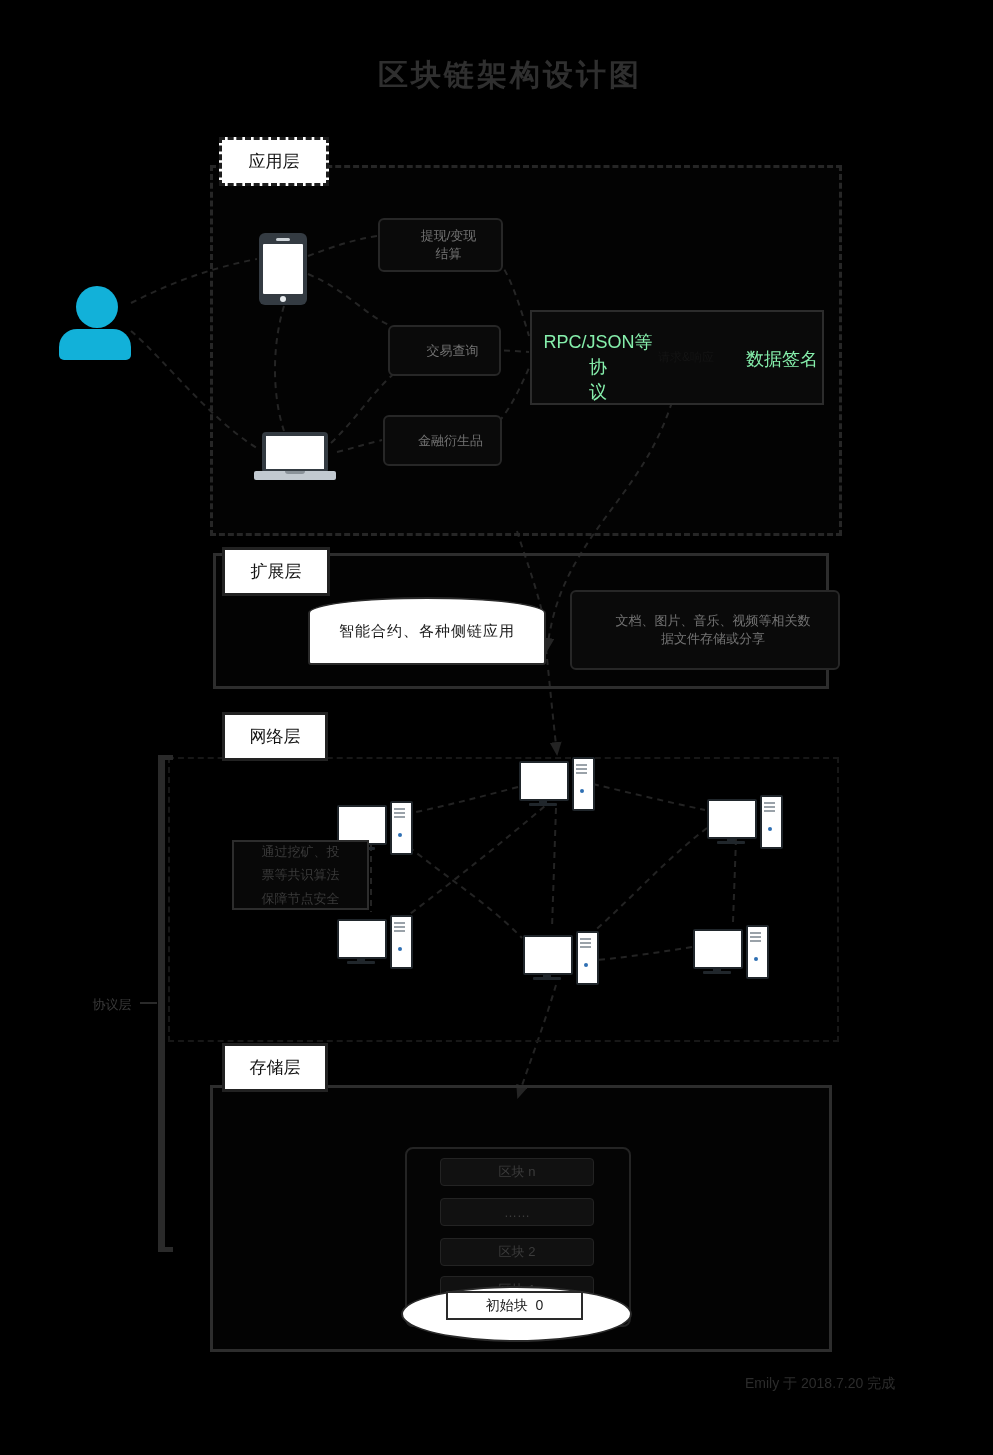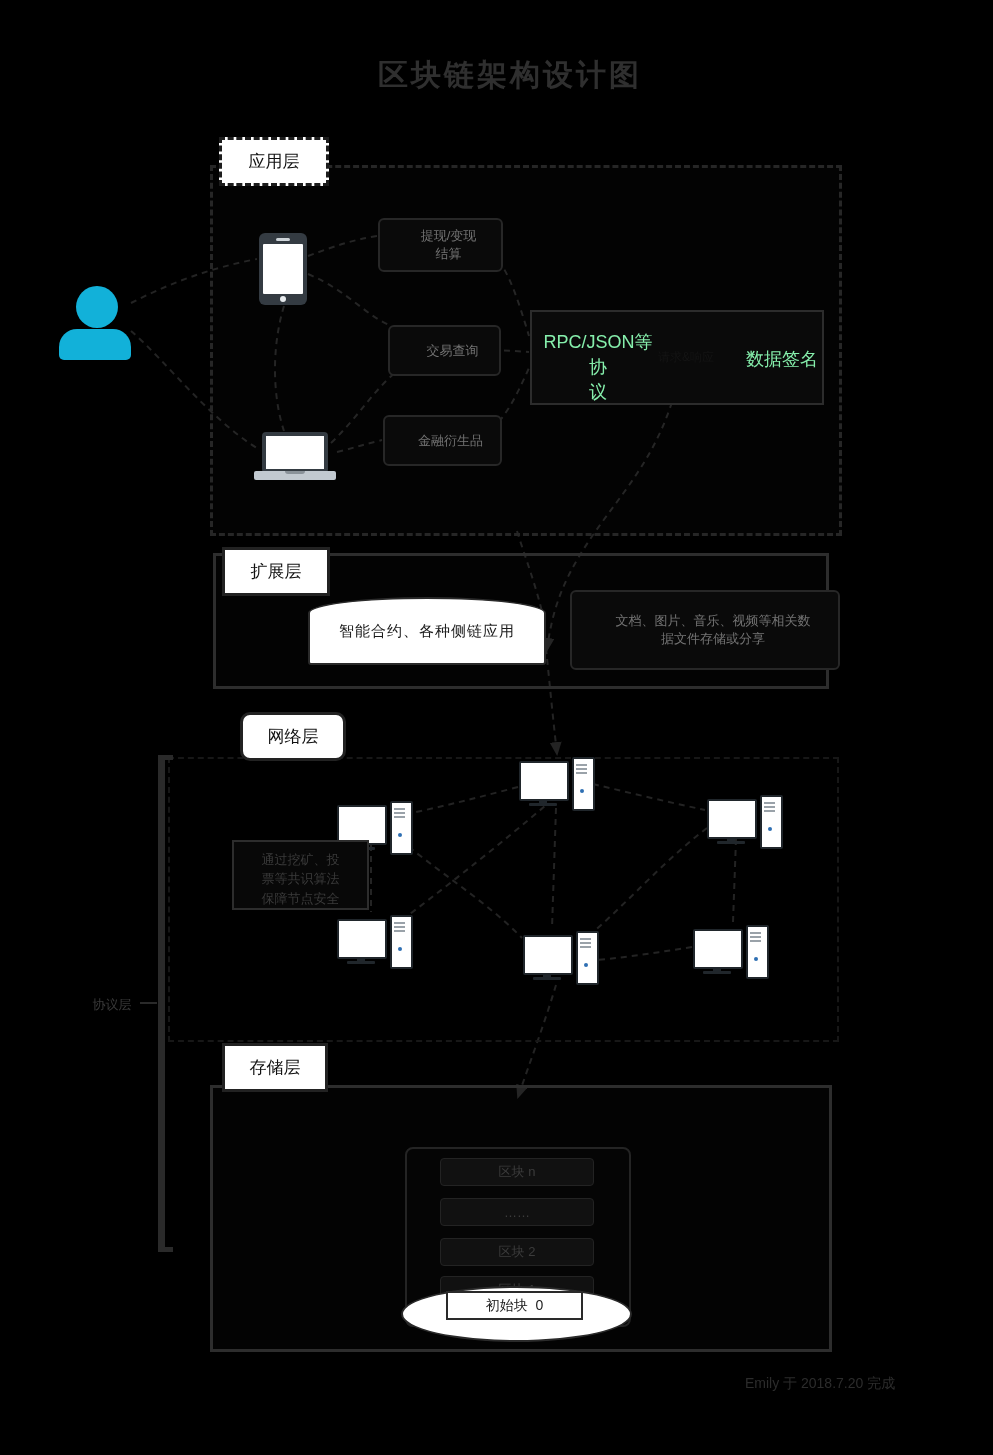--- a/index.html
+++ b/index.html
@@ -154,21 +154,21 @@
   </div>
   <div class="abs whitebox contract" style="left:308px;top:597px;width:234px;height:64px;">
     <span>智能合约、各种侧链应用</span>
   </div>
   <div class="abs darkbox" style="left:570px;top:590px;width:250px;height:76px;border-width:2.5px;">
     <span>文档、图片、音乐、视频等相关数</span>
     <span>据文件存储或分享</span>
   </div>
 
   <div class="abs container-faint" style="left:168px;top:757px;width:667px;height:281px;"></div>
-  <div class="abs lblbox lbl-solid" style="left:240px;top:712px;width:100px;height:43px;border-radius:10px;">
+  <div class="abs lblbox lbl-solid" style="left:222px;top:712px;width:100px;height:43px;">
     <span>网络层</span>
   </div>
 
   <div class="abs bracket" style="left:158px;top:755px;width:7px;height:497px;"></div>
   <div class="abs bracket" style="left:158px;top:755px;width:15px;height:5px;"></div>
   <div class="abs bracket" style="left:158px;top:1247px;width:15px;height:5px;"></div>
   <div class="abs note" style="left:84px;top:995px;width:56px;">协议层</div>
 
   <div class="abs node" style="left:519px;top:755px;">
     <div class="monitor"></div>
@@ -231,21 +231,21 @@
     <div class="mbase"></div>
     <div class="tower">
       <div class="vent" style="top:5px"></div>
       <div class="vent" style="top:9px"></div>
       <div class="vent" style="top:13px"></div>
       <div class="led"></div>
     </div>
   </div>
 
   <div class="abs note" style="left:232px;top:840px;width:133px;height:66px;border:2.5px solid #2d2d2d;background:#080808;
-       display:flex;flex-direction:column;align-items:center;justify-content:flex-end;">
+       display:flex;flex-direction:column;align-items:center;justify-content:space-between;">
     <span>通过挖矿、投</span>
     <span>票等共识算法</span>
     <span>保障节点安全</span>
   </div>
 
   <div class="abs container-solid" style="left:210px;top:1085px;width:616px;height:261px;"></div>
   <div class="abs lblbox lbl-solid" style="left:222px;top:1043px;width:100px;height:43px;">
     <span>存储层</span>
   </div>
 

